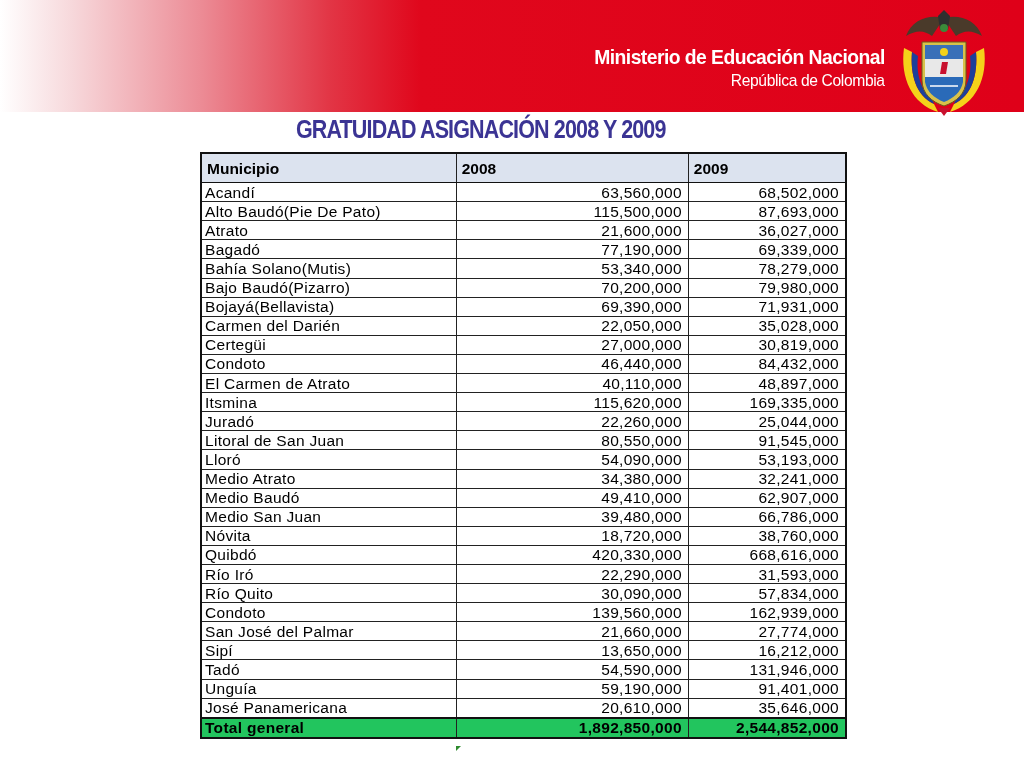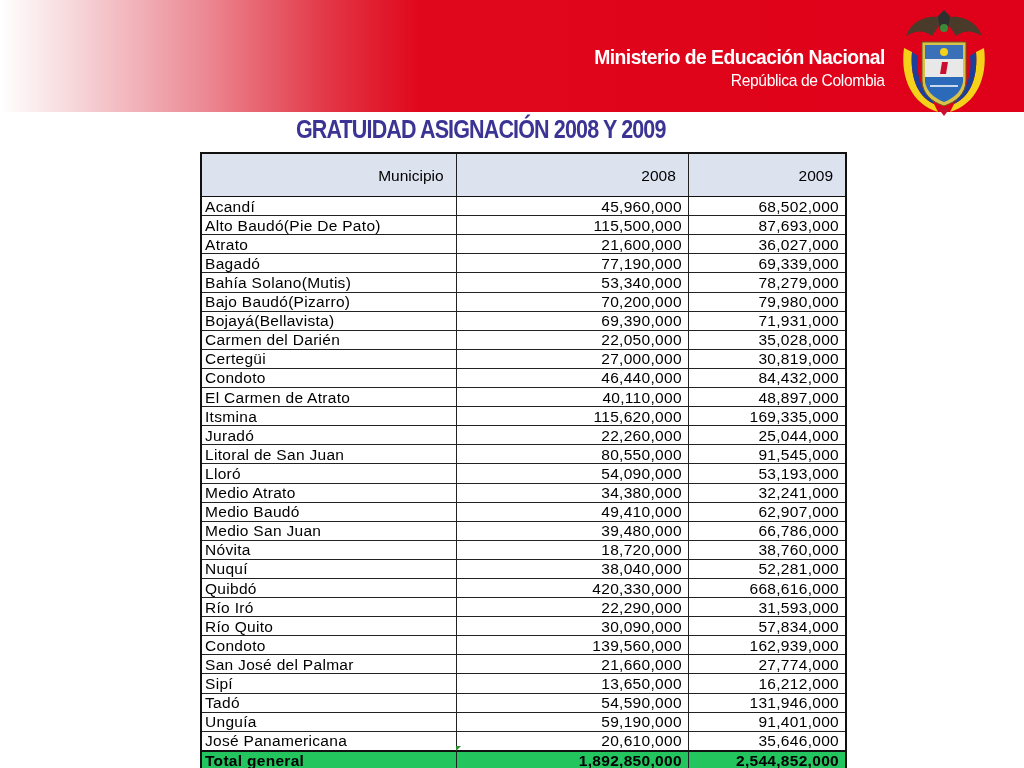--- a/index.html
+++ b/index.html
@@ -40,21 +40,21 @@
     table.data {
       position: absolute; left: 200px; top: 152px;
       border-collapse: collapse; width: 647px;
       font-family: "Liberation Sans", sans-serif; font-size: 15.5px; color: #000;
       border: 2px solid #111;
     }
     table.data th, table.data td {
       border: 1px solid #222; height: 18.1px; padding: 0 6px 0 3px; line-height: 17px;
     }
     table.data th {
-      background: #dce3ef; font-weight: normal; text-align: right; padding: 12px;
+      background: #dce3ef; font-weight: bold; text-align: left; padding: 5px;
       border-bottom: 1.5px solid #111;
     }
     table.data td.num { text-align: right; letter-spacing: 0.3px; }
     table.data td.name { letter-spacing: 0.3px; }
     col.c1 { width: 256px; } col.c2 { width: 233px; } col.c3 { width: 158px; }
     tr.total td { background: #22c55e; font-weight: bold; border-top: 2px solid #111; }
     .green-mark {
       position: absolute; left: 456px; top: 746px; width: 0; height: 0;
       border-top: 5px solid #2e8b2e; border-right: 5px solid transparent;
     }
@@ -105,21 +105,21 @@
   <thead>
     <tr>
       <th>Municipio</th>
       <th>2008</th>
       <th>2009</th>
     </tr>
   </thead>
   <tbody id="tbody">
       <tr>
         <td class="name">Acandí</td>
-        <td class="num">45,960,000</td>
+        <td class="num">63,560,000</td>
         <td class="num">68,502,000</td>
       </tr>
       <tr>
         <td class="name">Alto Baudó(Pie De Pato)</td>
         <td class="num">115,500,000</td>
         <td class="num">87,693,000</td>
       </tr>
       <tr>
         <td class="name">Atrato</td>
         <td class="num">21,600,000</td>
@@ -197,25 +197,20 @@
       </tr>
       <tr>
         <td class="name">Medio San Juan</td>
         <td class="num">39,480,000</td>
         <td class="num">66,786,000</td>
       </tr>
       <tr>
         <td class="name">Nóvita</td>
         <td class="num">18,720,000</td>
         <td class="num">38,760,000</td>
-      </tr>
-      <tr>
-        <td class="name">Nuquí</td>
-        <td class="num">38,040,000</td>
-        <td class="num">52,281,000</td>
       </tr>
       <tr>
         <td class="name">Quibdó</td>
         <td class="num">420,330,000</td>
         <td class="num">668,616,000</td>
       </tr>
       <tr>
         <td class="name">Río Iró</td>
         <td class="num">22,290,000</td>
         <td class="num">31,593,000</td>

